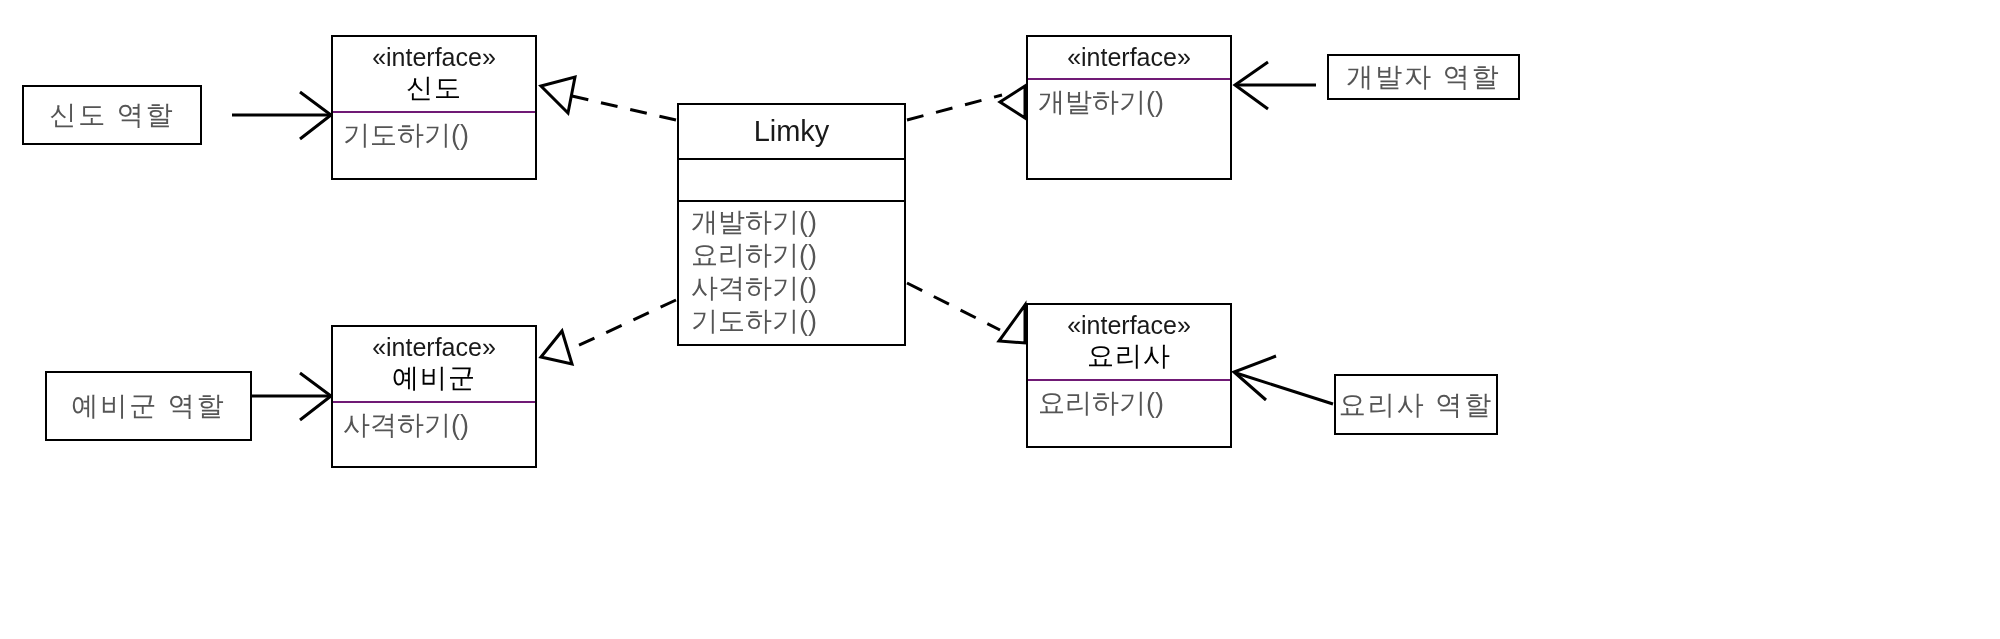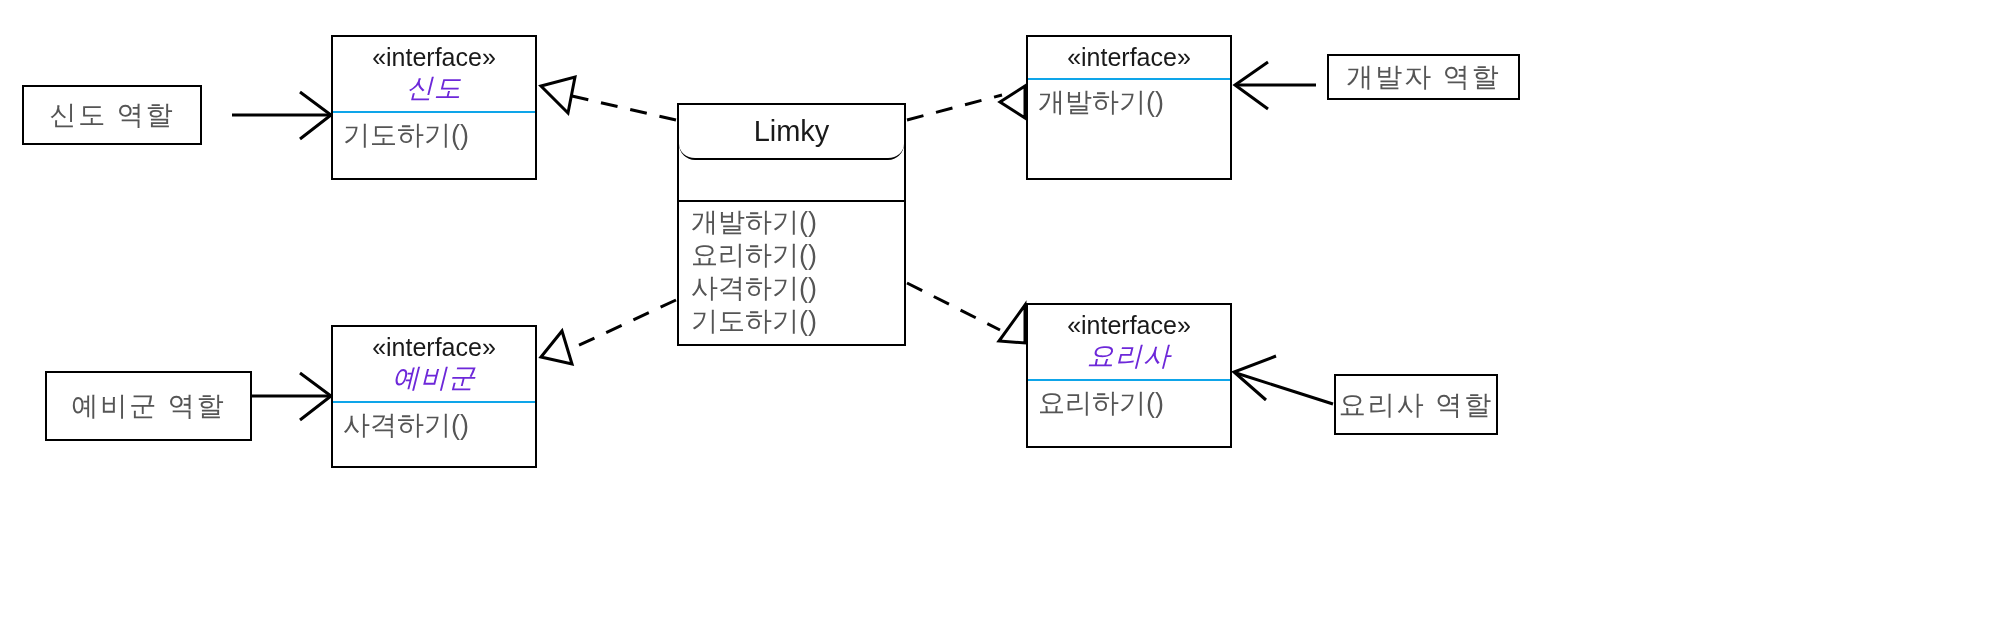--- a/index.html
+++ b/index.html
@@ -37,51 +37,49 @@
     align-items: center;
     justify-content: center;
     font-size: 27px;
     letter-spacing: 2px;
     color: #555555;
   }
   .iface-head {
     box-sizing: border-box;
     text-align: center;
     padding: 5px 4px 6px 4px;
-    border-bottom: 2px solid #0ea5e9;
+    border-bottom: 2px solid #701a75;
   }
   .iface-stereotype {
     font-size: 25px;
     line-height: 30px;
     color: #1a1a1a;
   }
   .iface-name {
     font-size: 27px;
     line-height: 33px;
-    color: #6d28d9;
+    color: #000000;
     letter-spacing: 1px;
-    font-style: italic;
   }
   .iface-ops {
     box-sizing: border-box;
     padding: 4px 10px 6px 10px;
     font-size: 27px;
     line-height: 36px;
     color: #555555;
     text-align: left;
   }
   .class-title {
     box-sizing: border-box;
     text-align: center;
     font-size: 29px;
     line-height: 40px;
     padding: 6px 4px 7px 4px;
     border-bottom: 2px solid #000000;
     color: #1a1a1a;
-    border-radius: 16px;
   }
   .class-attrs {
     box-sizing: border-box;
     height: 42px;
     border-bottom: 2px solid #000000;
   }
   .class-ops {
     box-sizing: border-box;
     padding: 4px 10px 8px 12px;
     font-size: 27px;

